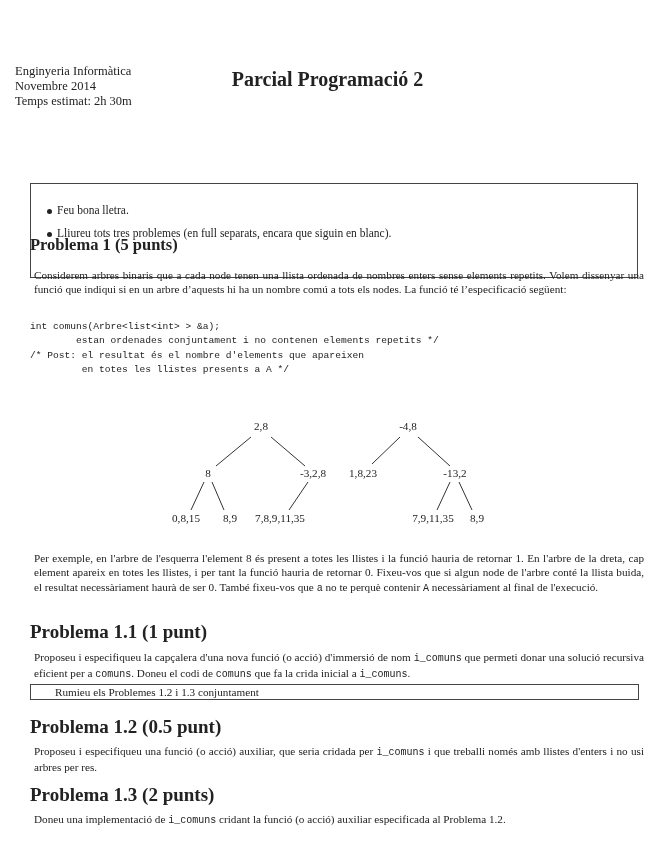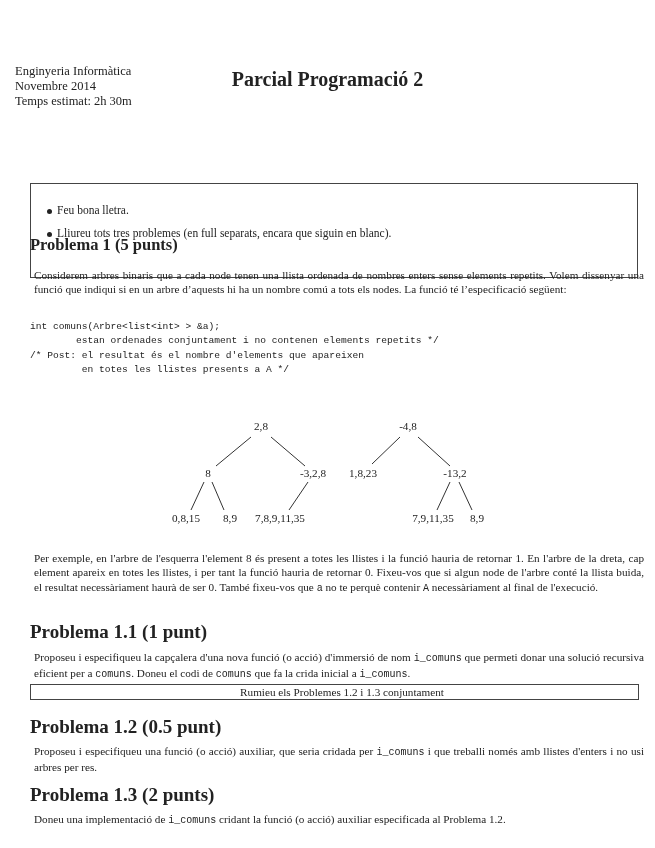--- a/index.html
+++ b/index.html
@@ -41,21 +41,21 @@
     text-align: justify; text-align-last: left;
   }
   .code {
     position: absolute; left: 30px; top: 320px; margin: 0;
     font-family: "Liberation Mono", monospace; font-size: 9.6px; line-height: 14.4px; color: #222; white-space: pre;
   }
   code { font-family: "Liberation Mono", monospace; font-size: 10px; }
   .hint-box {
     position: absolute; left: 30px; top: 684px; width: 609px; height: 16px;
     border: 1px solid #444; box-sizing: border-box;
-    font-family: "Liberation Serif", serif; font-size: 11.2px; line-height: 14px; padding-left: 15px; color: #222; text-align: center;
+    font-family: "Liberation Serif", serif; font-size: 11.2px; line-height: 14px; padding-left: 24px; color: #222;
   }
   .tree-label {
     position: absolute; font-family: "Liberation Serif", serif; font-size: 11.2px; color: #222;
     transform: translateX(-50%); white-space: nowrap;
   }
   svg.trees { position: absolute; left: 0; top: 0; }
 </style>
 </head>
 <body>
 

